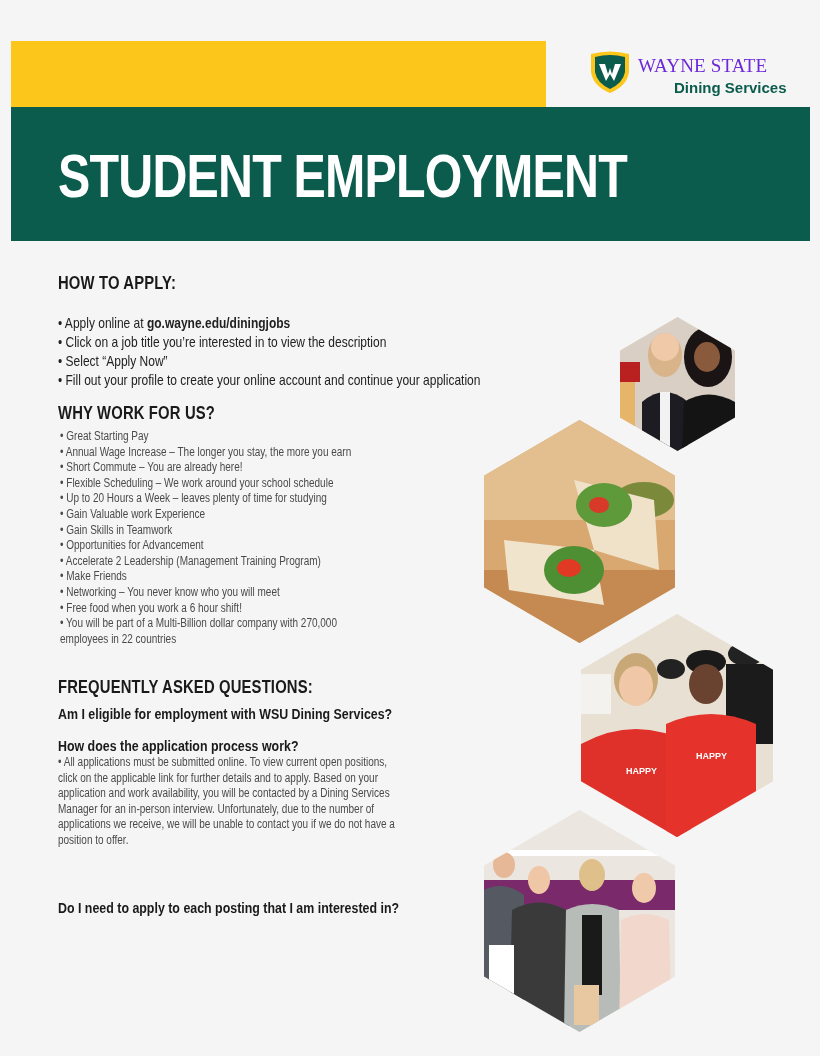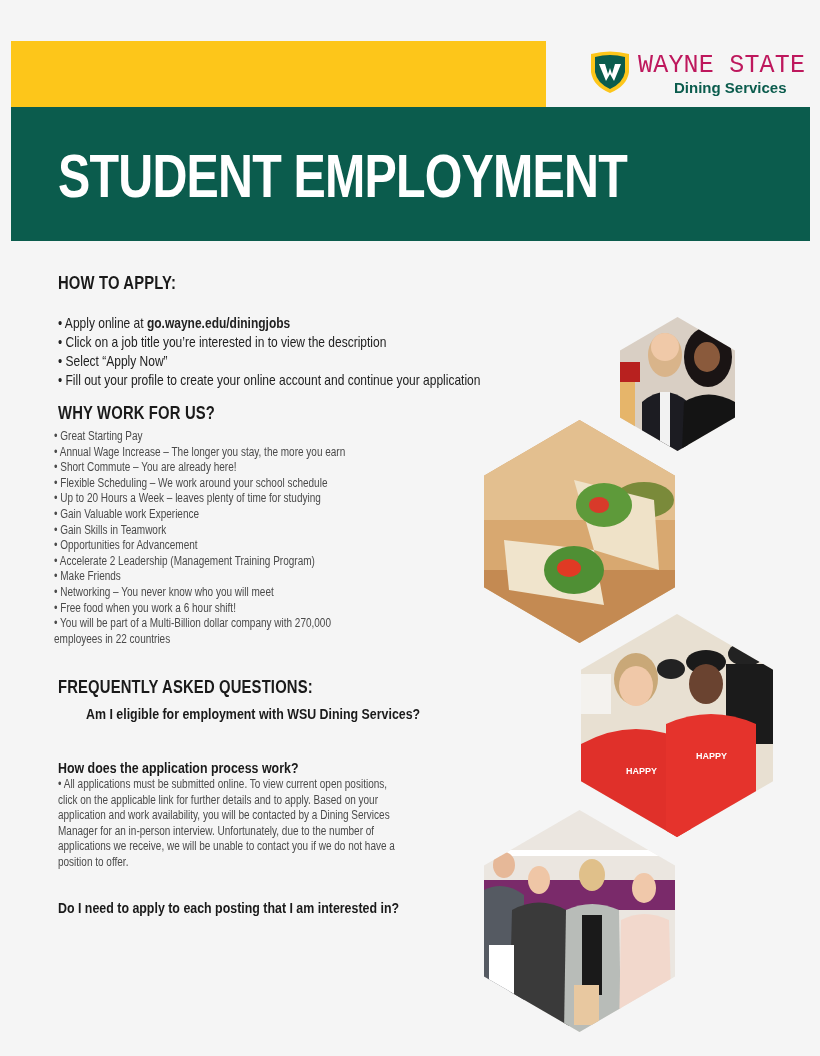--- a/index.html
+++ b/index.html
@@ -10,36 +10,36 @@
   .yellow-bar { position:absolute; left:11px; top:41px; width:535px; height:66px; background:#fdc61a; }
   .green-band { position:absolute; left:11px; top:107px; width:799px; height:134px; background:#0b5c4d; }
   .title {
     position:absolute; left:58px; top:138px; color:#ffffff;
     font-family:"Liberation Sans", sans-serif; font-weight:bold; font-size:62px; line-height:76px;
     letter-spacing:-1px; transform:scaleX(0.78); transform-origin:left center; white-space:nowrap;
   }
   .logo { position:absolute; left:588px; top:50px; width:180px; height:44px; }
   .logo-shield { position:absolute; left:0; top:0; width:44px; height:44px; }
   .logo-name {
-    position:absolute; left:50px; top:6px; color:#be185d; font-family:Liberation Mono, monospace;
-    font-size:25px; line-height:20px; letter-spacing:0.2px; white-space:nowrap;
+    position:absolute; left:50px; top:6px; color:#6d28d9; font-family:Liberation Serif, serif;
+    font-size:19px; line-height:20px; letter-spacing:0.2px; white-space:nowrap;
   }
   .logo-sub {
     position:absolute; left:86px; top:32px; color:#0b5c4d; font-family:"Liberation Sans", sans-serif;
     font-size:15px; font-weight:bold; line-height:12px; white-space:nowrap;
   }
   .h2 {
     position:absolute; left:58px; font-weight:bold; font-size:19px; color:#1a1a1a; line-height:22px;
     transform:scaleX(0.78); transform-origin:left top; white-space:nowrap; letter-spacing:0.2px;
   }
   .apply-list { position:absolute; left:58px; top:313px; }
   .apply-item { font-size:15px; line-height:19px; color:#222; transform:scaleX(0.8); transform-origin:left top; white-space:nowrap; }
   .apply-item b { font-weight:bold; }
 
-  .why-list { position:absolute; left:54px; top:429px; }
+  .why-list { position:absolute; left:60px; top:429px; }
   .why-item { font-size:12.5px; line-height:15.6px; color:#4a4a4a; transform:scaleX(0.8); transform-origin:left top; white-space:nowrap; }
 
   .faq { position:absolute; left:58px; width:520px; }
   .faq-q { font-size:15.5px; font-weight:bold; line-height:19px; color:#1a1a1a; transform:scaleX(0.8); transform-origin:left top; white-space:nowrap; }
   .faq-a { font-size:12.5px; line-height:15.6px; color:#4a4a4a; }
   .faq-a div { transform:scaleX(0.8); transform-origin:left top; white-space:nowrap; }
 
   .hex { position:absolute; overflow:hidden; clip-path:polygon(50% 0%, 100% 25%, 100% 75%, 50% 100%, 0% 75%, 0% 25%); }
   .hex svg { display:block; width:100%; height:100%; }
 </style>
@@ -83,25 +83,25 @@
   <div class="why-item">• Accelerate 2 Leadership (Management Training Program)</div>
   <div class="why-item">• Make Friends</div>
   <div class="why-item">• Networking  – You never know who you will meet</div>
   <div class="why-item">• Free food when you work a 6 hour shift!</div>
   <div class="why-item">• You will be part of a Multi-Billion dollar company with 270,000</div>
   <div class="why-item">employees in 22 countries</div>
 </div>
 
 <div class="h2" style="top:676px;">FREQUENTLY ASKED QUESTIONS:</div>
 
-<div class="faq" style="top:704px;margin-left:28px;">
+<div class="faq" style="top:704px;">
   <div class="faq-q">Am I eligible for employment with WSU Dining Services?</div>
 </div>
 
-<div class="faq" style="top:758px;">
+<div class="faq" style="top:736px;">
   <div class="faq-q">How does the application process work?</div>
   <div class="faq-a">
     <div>• All applications must be submitted online. To view current open positions,</div>
     <div>click on the applicable link for further details and to apply. Based on your</div>
     <div>application and work availability, you will be contacted by a Dining Services</div>
     <div>Manager for an in-person interview. Unfortunately, due to the number of</div>
     <div>applications we receive, we will be unable to contact you if we do not have a</div>
     <div>position to offer.</div>
   </div>
 </div>

